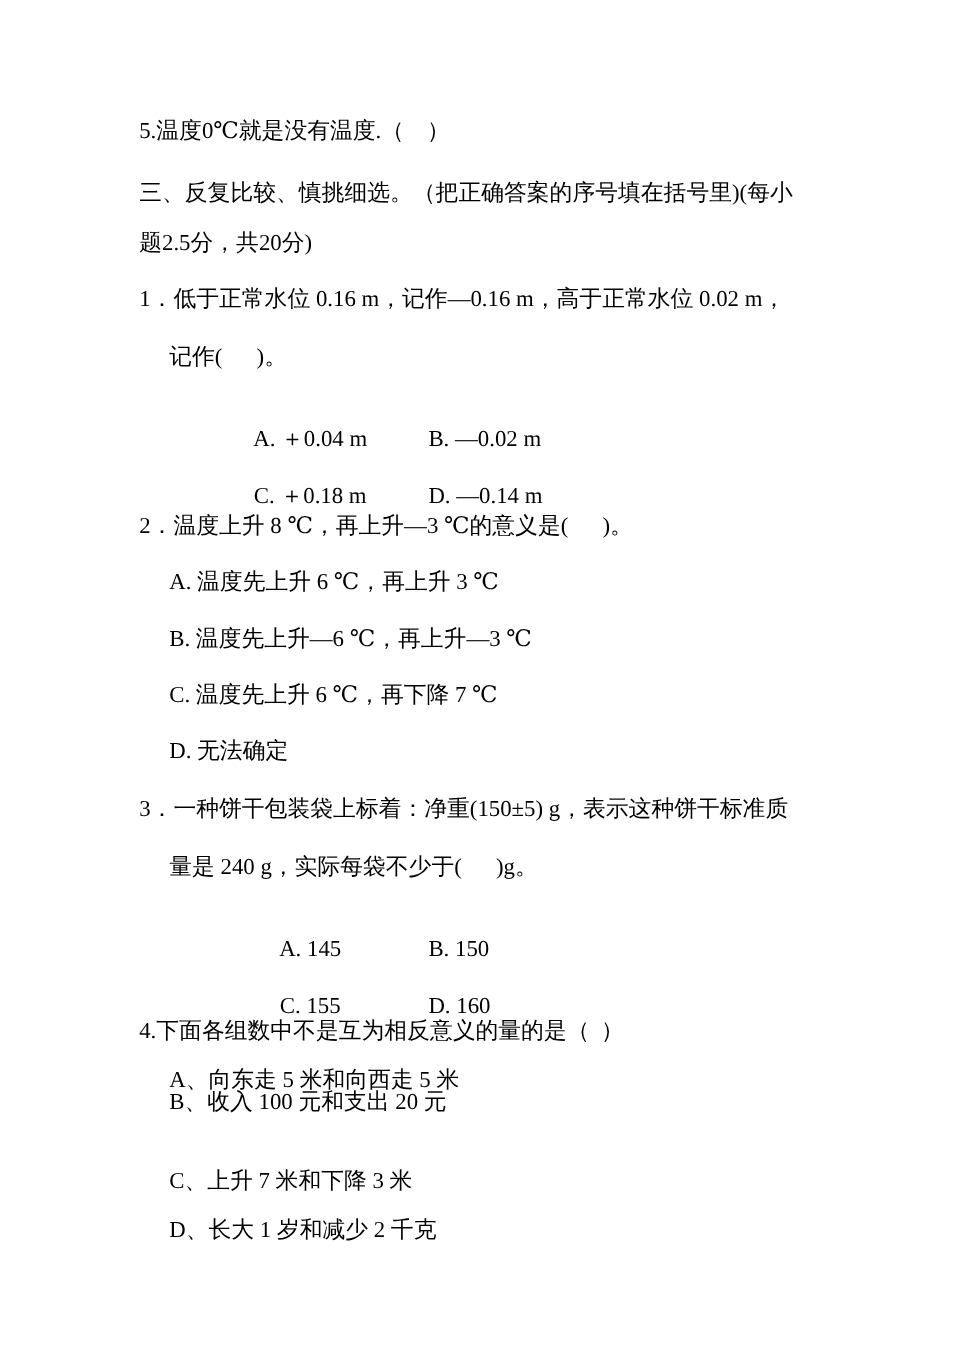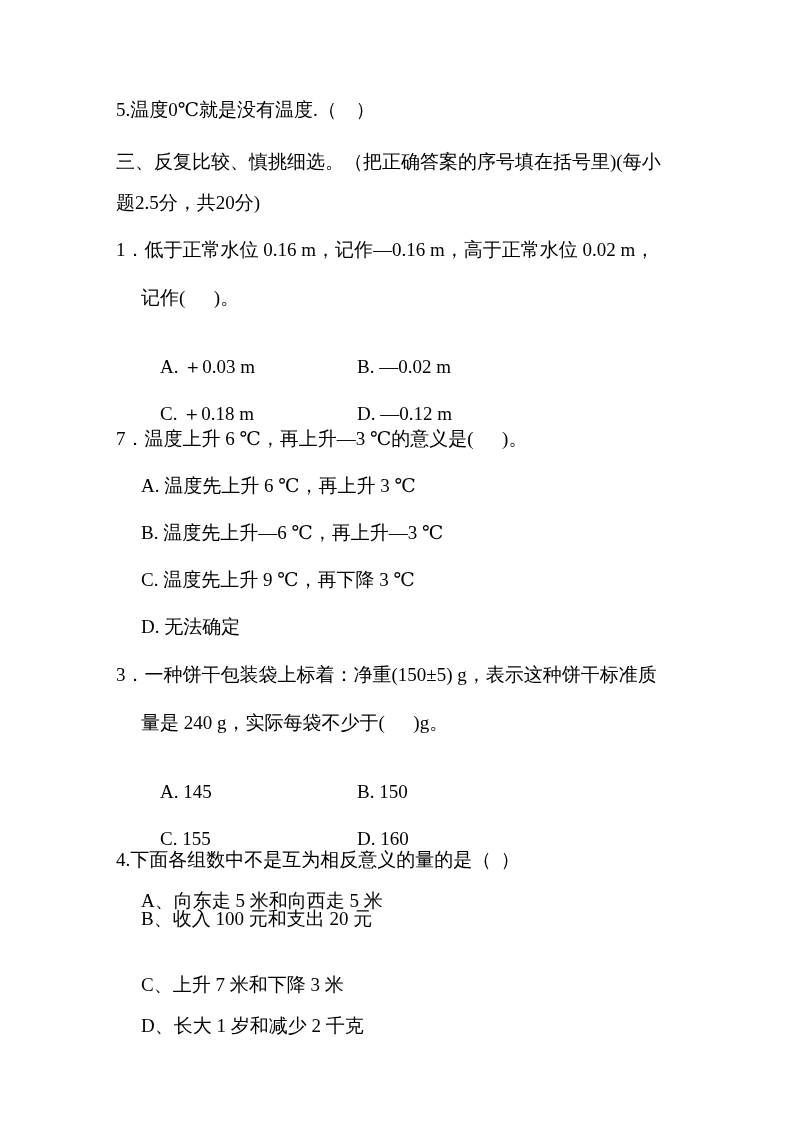--- a/index.html
+++ b/index.html
@@ -6,49 +6,50 @@
   .page {
     position: relative;
     width: 794px;
     height: 1123px;
     background: #ffffff;
     color: #000000;
     font-family: "Liberation Serif", "DejaVu Serif", serif;
     font-size: 19px;
     line-height: 22px;
     overflow: hidden;
+    text-align: center;
   }
   .line { position: absolute; white-space: pre; }
   .x1 { left: 116px; }   
   .x2 { left: 141px; }   
   .col1 { display: inline-block; width: 197px; white-space: pre; }
 </style>
 </head>
 <body>
 
 <div class="page">
 
   <div class="line x1" style="top:99px">5.温度0℃就是没有温度.（    ）</div>
 
   <div class="line x1" style="top:151px">三、反复比较、慎挑细选。（把正确答案的序号填在括号里)(每小</div>
   <div class="line x1" style="top:192px">题2.5分，共20分)</div>
 
   <div class="line x1" style="top:239px">1．低于正常水位 0.16 m，记作—0.16 m，高于正常水位 0.02 m，</div>
   <div class="line x2" style="top:287px">记作(      )。</div>
   <div class="line x2" style="top:334px">
-    <span class="col1">A. ＋0.03 m</span><span>B. —0.02 m</span>
+    <span class="col1">A. ＋0.04 m</span><span>B. —0.02 m</span>
   </div>
   <div class="line x2" style="top:381px">
-    <span class="col1">C. ＋0.18 m</span><span>D. —0.12 m</span>
+    <span class="col1">C. ＋0.18 m</span><span>D. —0.14 m</span>
   </div>
 
-  <div class="line x1" style="top:428px">7．温度上升 6 ℃，再上升—3 ℃的意义是(      )。</div>
+  <div class="line x1" style="top:428px">2．温度上升 8 ℃，再上升—3 ℃的意义是(      )。</div>
   <div class="line x2" style="top:475px">A. 温度先上升 6 ℃，再上升 3 ℃</div>
   <div class="line x2" style="top:522px">B. 温度先上升—6 ℃，再上升—3 ℃</div>
-  <div class="line x2" style="top:569px">C. 温度先上升 9 ℃，再下降 3 ℃</div>
+  <div class="line x2" style="top:569px">C. 温度先上升 6 ℃，再下降 7 ℃</div>
   <div class="line x2" style="top:616px">D. 无法确定</div>
 
   <div class="line x1" style="top:664px">3．一种饼干包装袋上标着：净重(150±5) g，表示这种饼干标准质</div>
   <div class="line x2" style="top:712px">量是 240 g，实际每袋不少于(      )g。</div>
   <div class="line x2" style="top:759px">
     <span class="col1">A. 145</span><span>B. 150</span>
   </div>
   <div class="line x2" style="top:806px">
     <span class="col1">C. 155</span><span>D. 160</span>
   </div>

